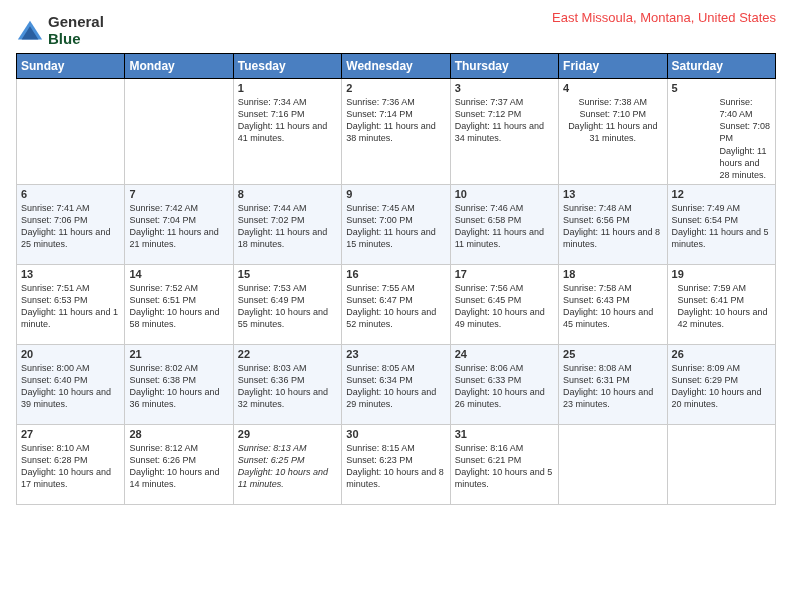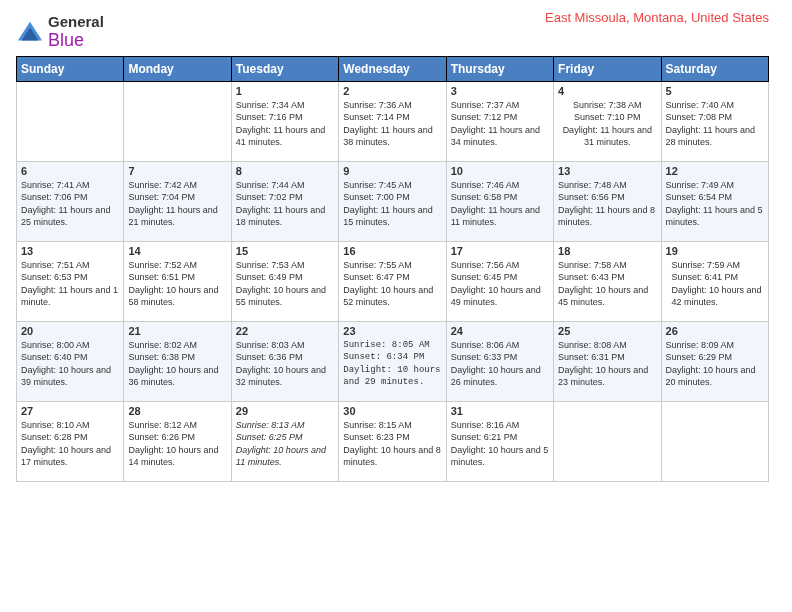--- a/index.html
+++ b/index.html
@@ -5,21 +5,21 @@
     * { box-sizing: border-box; margin: 0; padding: 0; }
     body {
       font-family: Arial, sans-serif;
       background: #fff;
       width: 792px;
       height: 612px;
       overflow: hidden;
     }
     .page {
       width: 792px;
-      padding: 10px 23px 10px 16px;
+      padding: 10px 16px 10px 16px;
     }
     .header {
       display: flex;
       align-items: flex-start;
       justify-content: space-between;
       margin-bottom: 6px;
     }
     .logo {
       display: flex;
       align-items: center;
@@ -29,23 +29,23 @@
       display: flex;
       flex-direction: column;
       line-height: 1.1;
     }
     .logo-general {
       font-size: 15px;
       font-weight: bold;
       color: #333;
     }
     .logo-blue {
-      font-size: 18px;
-      font-weight: normal;
-      color: #a21caf;
+      font-size: 15px;
+      font-weight: bold;
+      color: #14532d;
     }
     .logo-icon {
       width: 28px;
       height: 28px;
       margin-right: 4px;
     }
     .title-block {
       text-align: right;
     }
     .month-title {
@@ -159,21 +159,21 @@
 Daylight: 11 hours and 34 minutes.</div>
           </td>
           <td>
             <span class="day-number">4</span>
             <div class="day-info" style="white-space: pre-line; text-align: center;">Sunrise: 7:38 AM
 Sunset: 7:10 PM
 Daylight: 11 hours and 31 minutes.</div>
           </td>
           <td>
             <span class="day-number">5</span>
-            <div class="day-info" style="white-space: pre-line;">Sunrise: 7:40 AM
+            <div class="day-info" style="white-space: pre-line; margin-left: 48px;">Sunrise: 7:40 AM
 Sunset: 7:08 PM
 Daylight: 11 hours and 28 minutes.</div>
           </td>
         </tr>
         <tr>
           <td>
             <span class="day-number">6</span>
             <div class="day-info" style="white-space: pre-line;">Sunrise: 7:41 AM
 Sunset: 7:06 PM
 Daylight: 11 hours and 25 minutes.</div>
@@ -273,21 +273,21 @@
 Daylight: 10 hours and 36 minutes.</div>
           </td>
           <td>
             <span class="day-number">22</span>
             <div class="day-info" style="white-space: pre-line;">Sunrise: 8:03 AM
 Sunset: 6:36 PM
 Daylight: 10 hours and 32 minutes.</div>
           </td>
           <td>
             <span class="day-number">23</span>
-            <div class="day-info" style="white-space: pre-line; font-family: Liberation Mono, monospace;">Sunrise: 8:05 AM
+            <div class="day-info" style="white-space: pre-line;">Sunrise: 8:05 AM
 Sunset: 6:34 PM
 Daylight: 10 hours and 29 minutes.</div>
           </td>
           <td>
             <span class="day-number">24</span>
             <div class="day-info" style="white-space: pre-line;">Sunrise: 8:06 AM
 Sunset: 6:33 PM
 Daylight: 10 hours and 26 minutes.</div>
           </td>
           <td>

